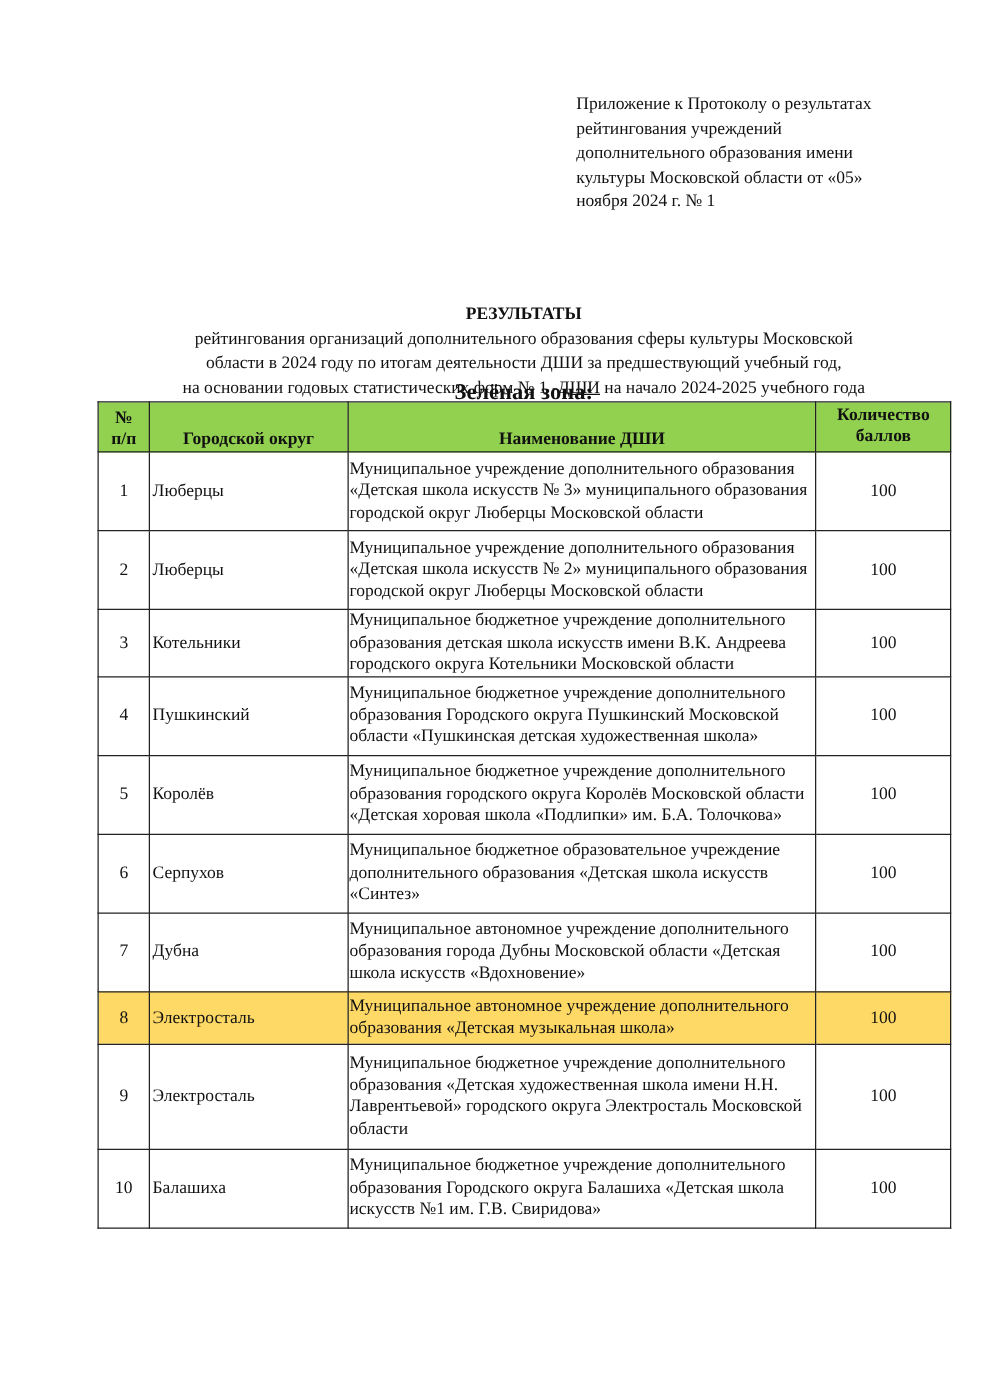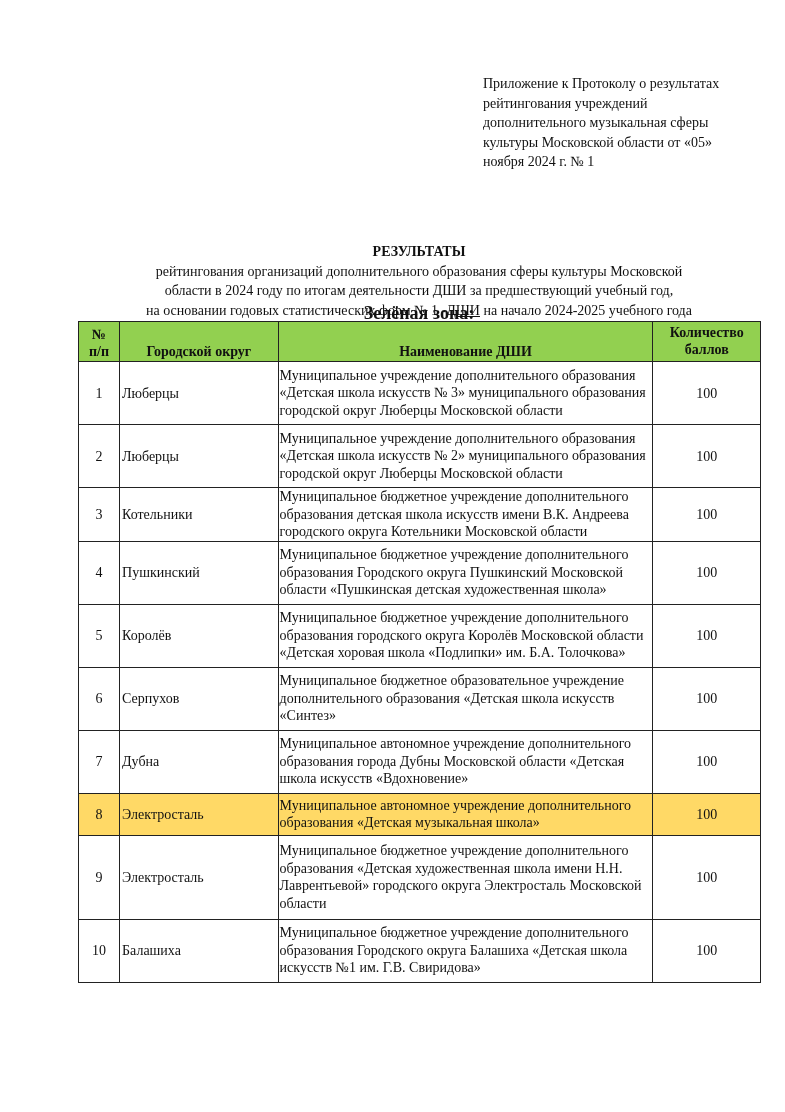--- a/index.html
+++ b/index.html
@@ -2,21 +2,21 @@
 <html><head>
 <meta charset="utf-8">
 <style>
   html, body { margin: 0; padding: 0; background: #ffffff; }
   body {
     width: 785px; height: 1112px; position: relative; overflow: hidden;
     font-family: "Liberation Serif", "DejaVu Serif", serif;
     color: #111;
   }
   .appendix {
-    position: absolute; left: 483px; top: 74px; width: 280px;
+    position: absolute; left: 461px; top: 74px; width: 280px;
     font-size: 14px; line-height: 19.5px;
   }
   .title-block {
     position: absolute; left: 78px; top: 210px; width: 682px;
     text-align: center; font-size: 14px; line-height: 19.5px; margin-top: 32px;
   }
   .title-block .heading { font-weight: bold; font-size: 14px; }
   .u { text-decoration: underline; }
   .zone {
     position: absolute; left: 78px; top: 303px; width: 682px;
@@ -41,21 +41,21 @@
   td.name { padding-left: 1px; padding-right: 2px; line-height: 17.5px; }
   td.score { text-align: center; margin-top: 19px; }
   tr.highlight td { background: #FFD966; }
 </style>
 </head>
 <body>
 
 <div class="appendix">
   <div>Приложение к Протоколу о результатах</div>
   <div>рейтингования учреждений</div>
-  <div>дополнительного музыкальная сферы</div>
+  <div>дополнительного образования имени</div>
   <div>культуры Московской области от «05»</div>
   <div>ноября 2024 г. № 1</div>
 </div>
 
 <div class="title-block">
   <div class="heading">РЕЗУЛЬТАТЫ</div>
   <div>рейтингования организаций дополнительного образования сферы культуры Московской</div>
   <div>области в 2024 году по итогам деятельности ДШИ за предшествующий учебный год,</div>
   <div><span>на основании годовых статистических форм № 1 -</span><span class="u">ДШИ</span><span> на начало 2024-2025 учебного года</span></div>
 </div>

